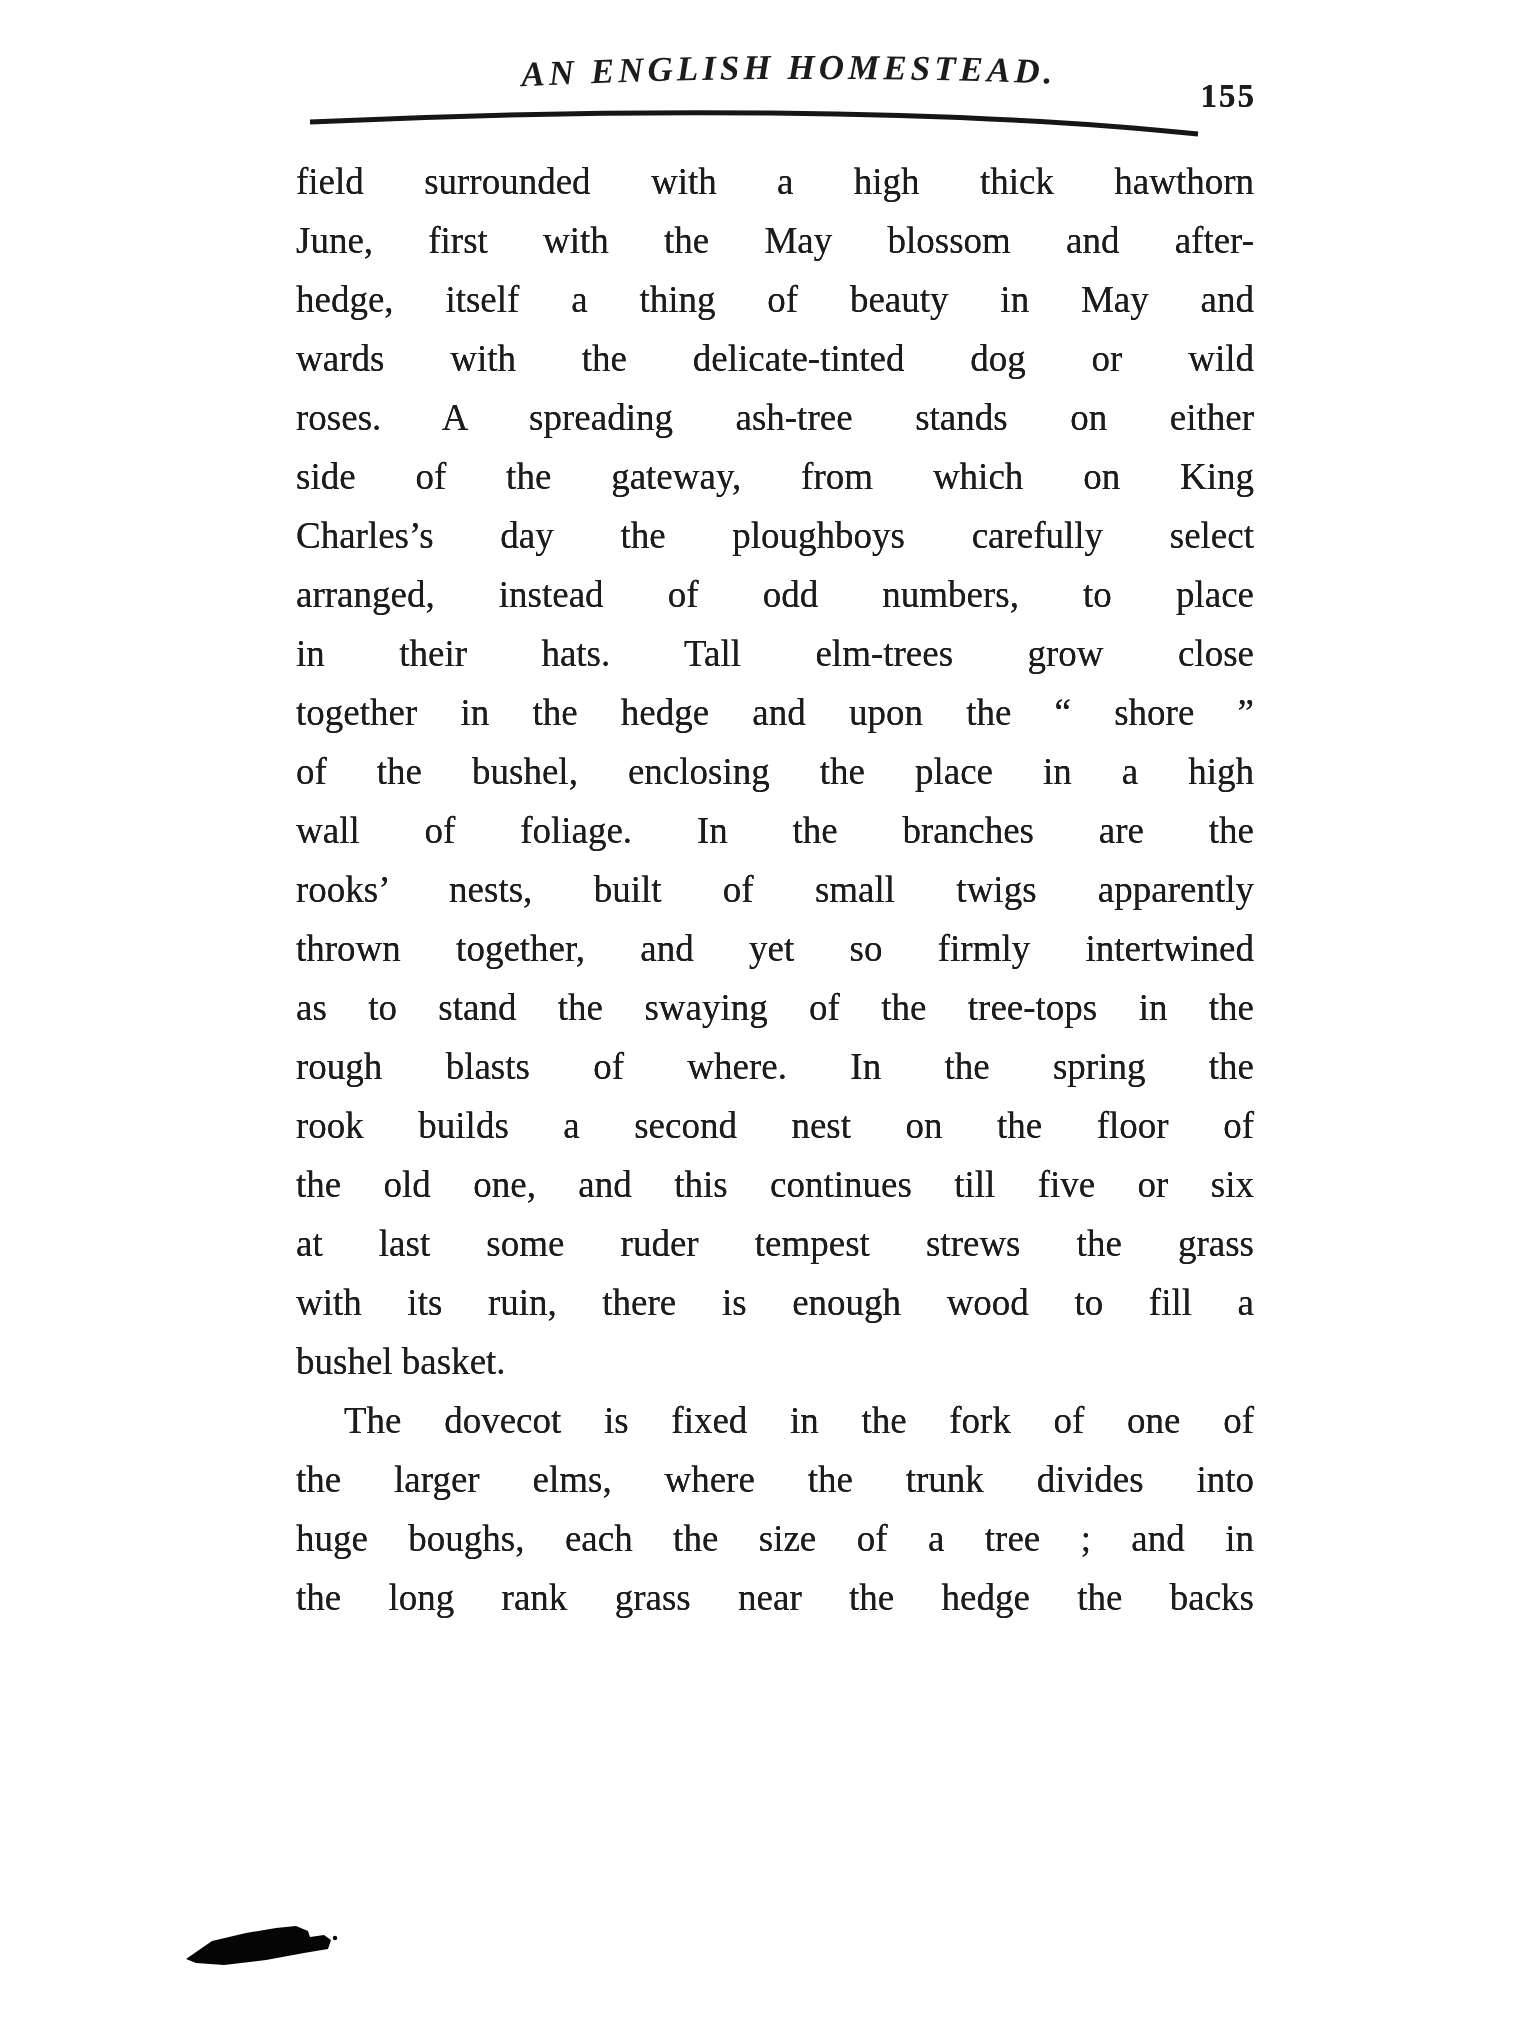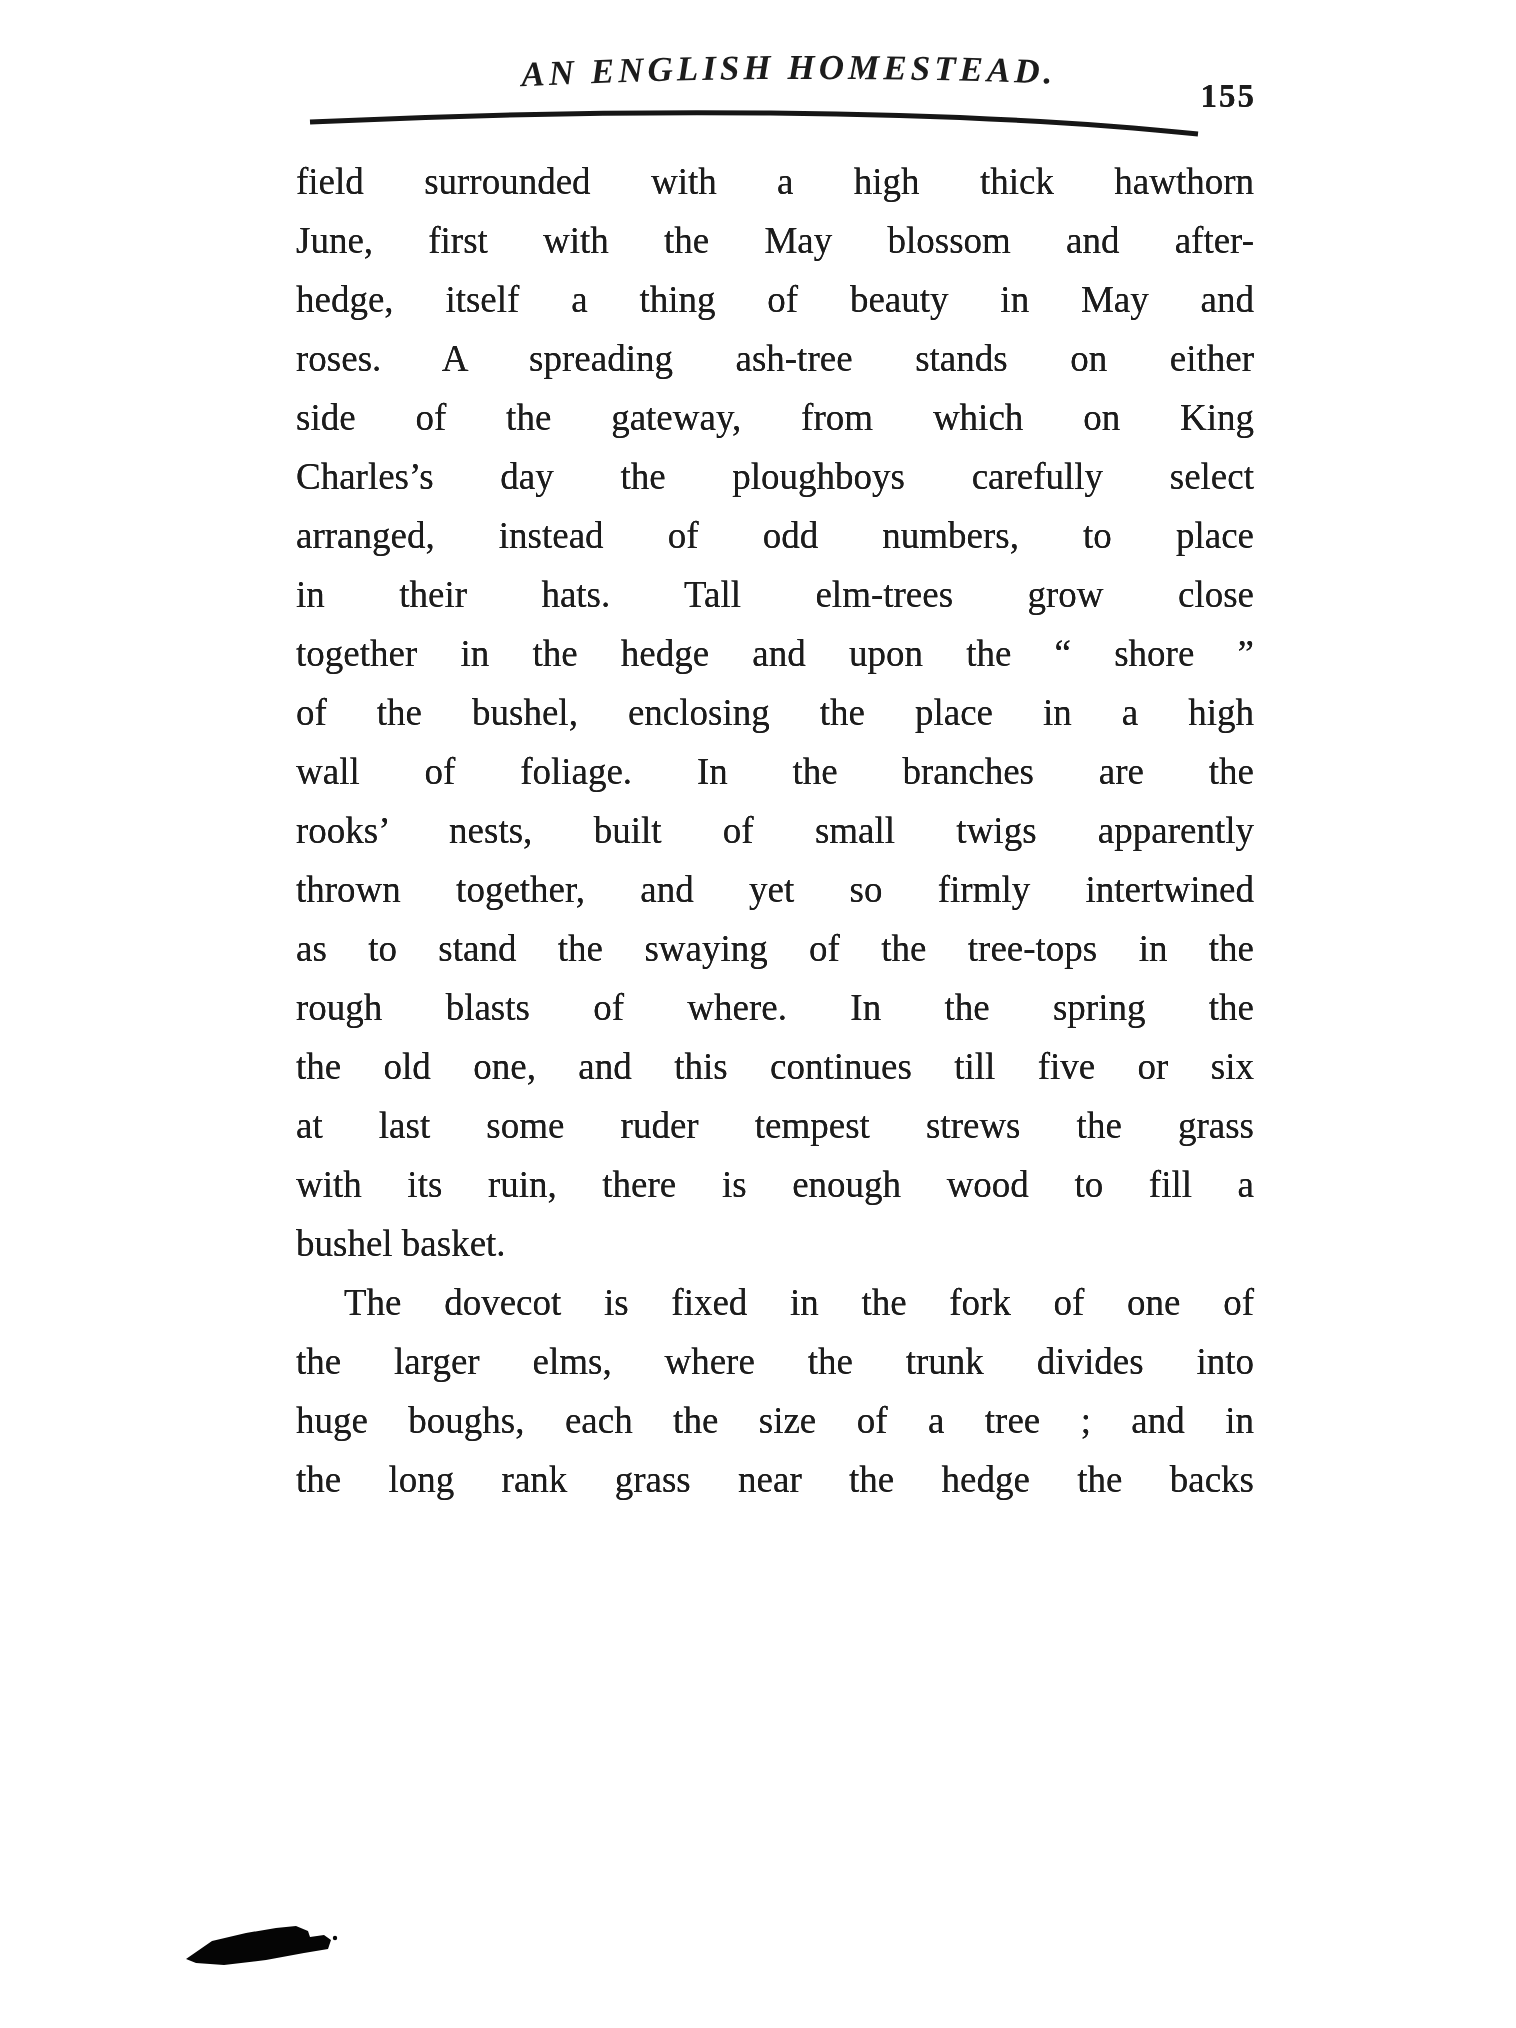--- a/index.html
+++ b/index.html
@@ -72,32 +72,34 @@
       </text>
       <path d="M 4,92 C 300,78 640,78 892,104" fill="none" stroke="#161616" stroke-width="5"></path>
     </svg>
     <span class="page-number">155</span>
   </div>
 
   <div class="body-text">
       <div class="line">field surrounded with a high thick hawthorn</div>
       <div class="line">June, first with the May blossom and after-</div>
       <div class="line">hedge, itself a thing of beauty in May and</div>
+      <div class="line">wards with the delicate-tinted dog or wild</div>
       <div class="line">roses. A spreading ash-tree stands on either</div>
       <div class="line">side of the gateway, from which on King</div>
       <div class="line">Charles’s day the ploughboys carefully select</div>
       <div class="line">arranged, instead of odd numbers, to place</div>
       <div class="line">in their hats. Tall elm-trees grow close</div>
       <div class="line">together in the hedge and upon the “ shore ”</div>
       <div class="line">of the bushel, enclosing the place in a high</div>
       <div class="line">wall of foliage. In the branches are the</div>
       <div class="line">rooks’ nests, built of small twigs apparently</div>
       <div class="line">thrown together, and yet so firmly intertwined</div>
       <div class="line">as to stand the swaying of the tree-tops in the</div>
       <div class="line">rough blasts of where. In the spring the</div>
+      <div class="line">rook builds a second nest on the floor of</div>
       <div class="line">the old one, and this continues till five or six</div>
       <div class="line">at last some ruder tempest strews the grass</div>
       <div class="line">with its ruin, there is enough wood to fill a</div>
       <div class="line no-justify">bushel basket.</div>
       <div class="line indent">The dovecot is fixed in the fork of one of</div>
       <div class="line">the larger elms, where the trunk divides into</div>
       <div class="line">huge boughs, each the size of a tree ; and in</div>
       <div class="line">the long rank grass near the hedge the backs</div>
     </div>
 

